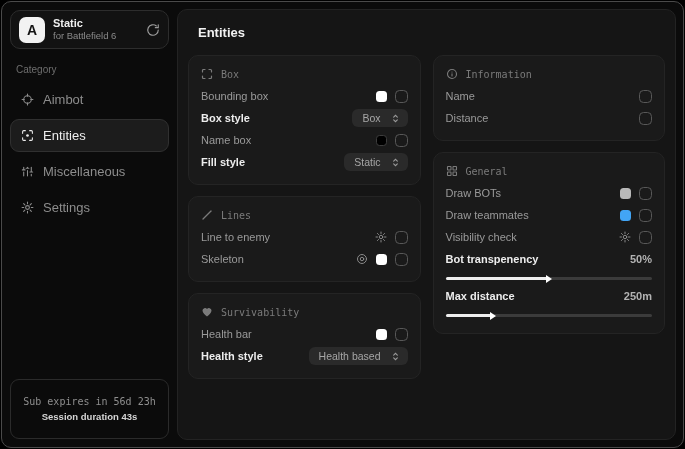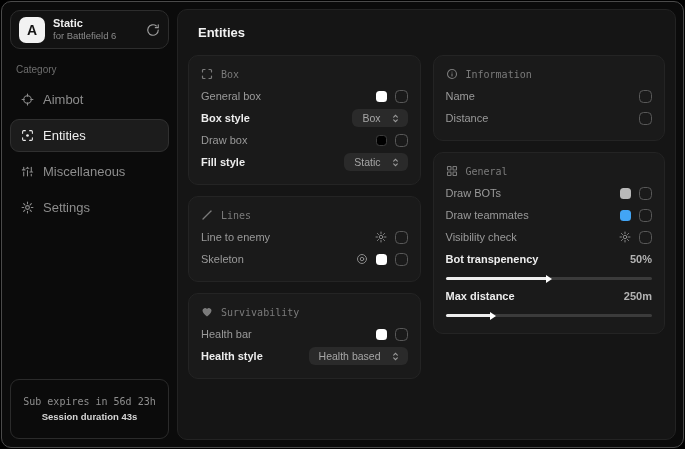--- a/index.html
+++ b/index.html
@@ -137,41 +137,41 @@
           <div class="card-head">
             <span class="icon sec-icon">
               <svg viewBox="0 0 24 24" fill="none" stroke="currentColor" stroke-width="2.4" stroke-linecap="round">
                   <path d="M3 8V5a2 2 0 0 1 2-2h3M16 3h3a2 2 0 0 1 2 2v3M21 16v3a2 2 0 0 1-2 2h-3M8 21H5a2 2 0 0 1-2-2v-3"></path>
                 </svg>
             </span>
             <span>Box</span>
           </div>
 
           <div class="row">
-            <span class="row-label muted">General box</span>
+            <span class="row-label muted">Bounding box</span>
             <span class="controls">
               <span class="swatch" style="background: rgb(255, 255, 255);"></span>
               <span class="checkbox"></span>
             </span>
           </div>
 
           <div class="row">
             <span class="row-label bright">Box style</span>
             <span class="dropdown">
               <span>Box</span>
               <span class="icon dd-icon">
                 <svg viewBox="0 0 24 24" fill="none" stroke="currentColor" stroke-width="2.4" stroke-linecap="round">
                     <path d="M8 9l4-4 4 4M8 15l4 4 4-4"></path>
                   </svg>
               </span>
             </span>
           </div>
 
           <div class="row">
-            <span class="row-label muted">Draw box</span>
+            <span class="row-label muted">Name box</span>
             <span class="controls">
               <span class="swatch bordered" style="background: rgb(0, 0, 0);"></span>
               <span class="checkbox"></span>
             </span>
           </div>
 
           <div class="row">
             <span class="row-label bright">Fill style</span>
             <span class="dropdown">
               <span>Static</span>

